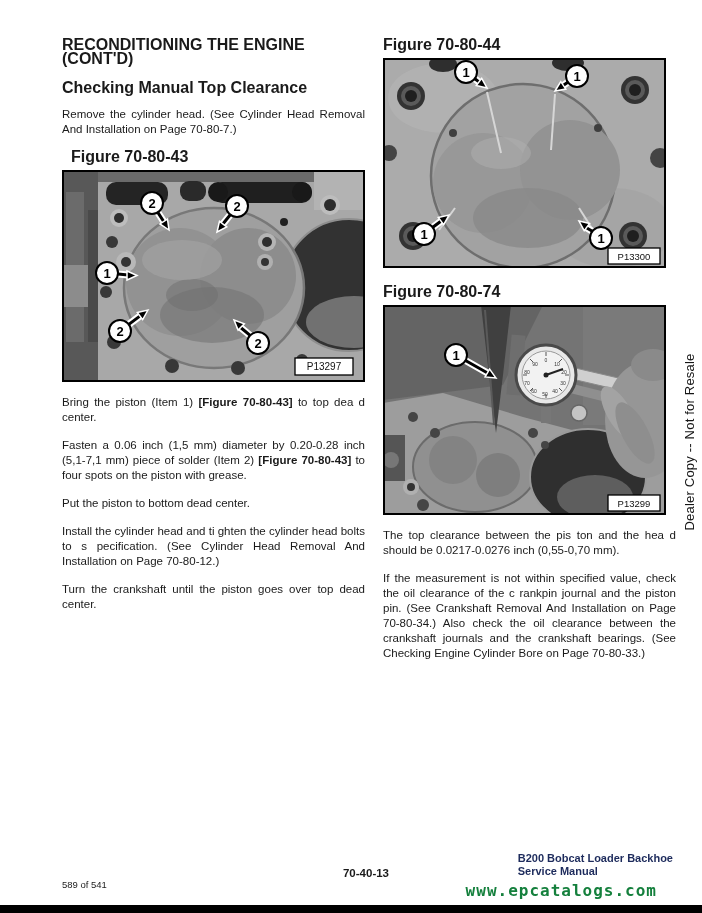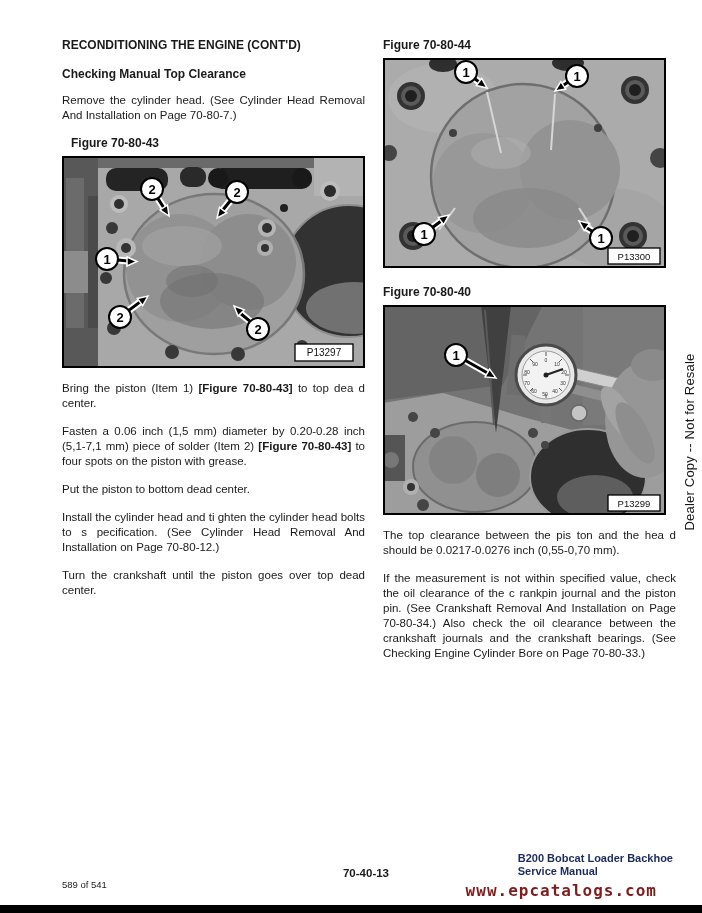--- a/index.html
+++ b/index.html
@@ -1,39 +1,39 @@
 <!DOCTYPE html>
 <html><head>
 <meta charset="utf-8">
 <style>
   html,body{margin:0;padding:0;background:#fff;}
   .page{position:relative;width:702px;height:913px;background:#ffffff;
         font-family:"Liberation Sans",sans-serif;color:#1a1a1a;overflow:hidden;}
   .col{position:absolute;top:30px;}
   .col-left{left:62px;width:303px;}
   .col-right{left:383px;width:293px;}
-  .hd{font-size:12px;font-weight:bold;line-height:14px;margin:0;}
+  .hd{font-size:16px;font-weight:bold;line-height:14px;margin:0;}
   .mt8{margin-top:8px;}
   .mt15{margin-top:15px;}
   .mt13{margin-top:13px;margin-left:9px;}
   .mt6{margin-top:6px;}
   .para{font-size:11.5px;line-height:15px;text-align:justify;margin:13px 0 0 0;}
   .b{font-weight:bold;}
   .photo{display:block;}
   .photo svg{display:block;}
   .watermark{position:absolute;left:689px;top:442px;
              transform:translate(-50%,-50%) rotate(-90deg);
              white-space:nowrap;font-size:13px;color:#151515;letter-spacing:.2px;}
   .f-sheet{position:absolute;left:62px;top:879px;font-size:9.5px;color:#222;}
   .f-page{position:absolute;left:291px;top:867px;width:150px;text-align:center;
           font-size:11.5px;font-weight:bold;}
   .f-brand{position:absolute;right:29px;top:852px;text-align:left;
            font-size:11px;font-weight:bold;line-height:13px;color:#1d2b5c;}
   .f-web{position:absolute;right:45px;top:881px;font-family:"DejaVu Sans Mono",monospace;
-         font-size:16px;font-weight:bold;color:#7f1d1d;letter-spacing:1px;}
+         font-size:16px;font-weight:bold;color:#15803d;letter-spacing:1px;}
   .bottombar{position:absolute;left:0;bottom:0;width:702px;height:8px;background:#000;}
   .co-num{font-weight:bold;font-size:13px;}
 </style>
 </head>
 <body>
 
 <div class="page">
 
   <div class="col col-left">
     <h1 class="hd mt8">RECONDITIONING THE ENGINE (CONT'D)</h1>
@@ -224,21 +224,21 @@
           <text x="218" y="184.5" text-anchor="middle" class="co-num">1</text>
         </g>
         <g>
           <rect x="225" y="190" width="52" height="16" fill="#fff" stroke="#000" stroke-width="1.3"></rect>
           <text x="251" y="201.5" text-anchor="middle" font-size="9.5" fill="#111">P13300</text>
         </g>
         <rect x="1" y="1" width="281" height="208" fill="none" stroke="#000" stroke-width="2"></rect>
       </svg>
     </div>
 
-    <h3 class="hd" style="margin-top:17px;">Figure 70-80-40</h3>
+    <h3 class="hd" style="margin-top:17px;">Figure 70-80-74</h3>
 
     <div class="photo mt6">
       <svg width="283" height="210" viewBox="0 0 283 210" xmlns="http://www.w3.org/2000/svg" font-family="Liberation Sans, sans-serif">
         <rect x="0" y="0" width="283" height="210" fill="#747474"></rect>
         <polygon points="0,0 160,0 120,80 0,95" fill="#646464"></polygon>
         <rect x="200" y="0" width="83" height="120" fill="#7e7e7e" opacity="0.7"></rect>
 
         <polygon points="0,98 60,88 140,112 283,150 283,210 0,210" fill="#9d9d9d"></polygon>
         <rect x="0" y="130" width="22" height="46" fill="#555"></rect>
         <circle cx="8" cy="155" r="8" fill="#777"></circle>

